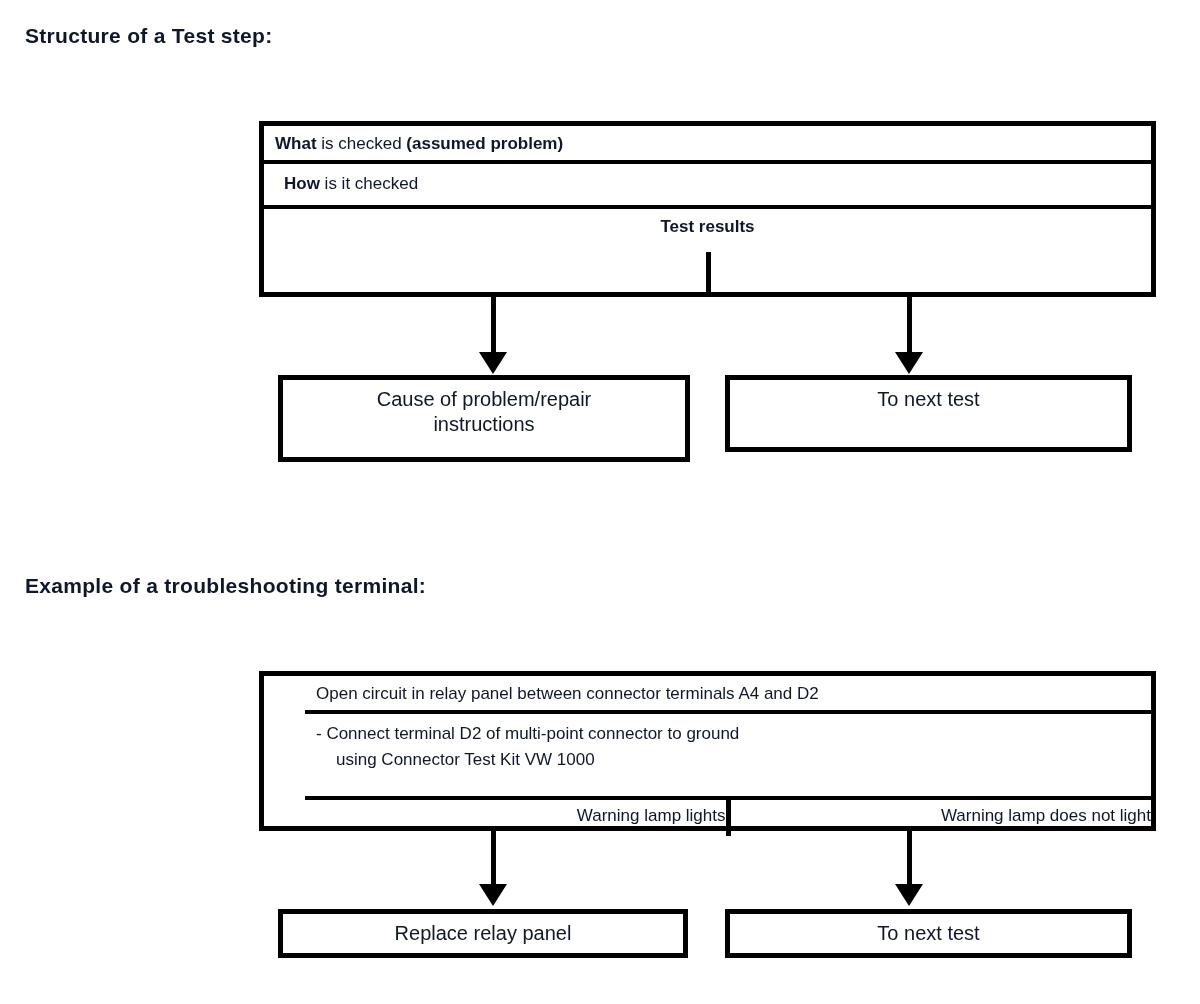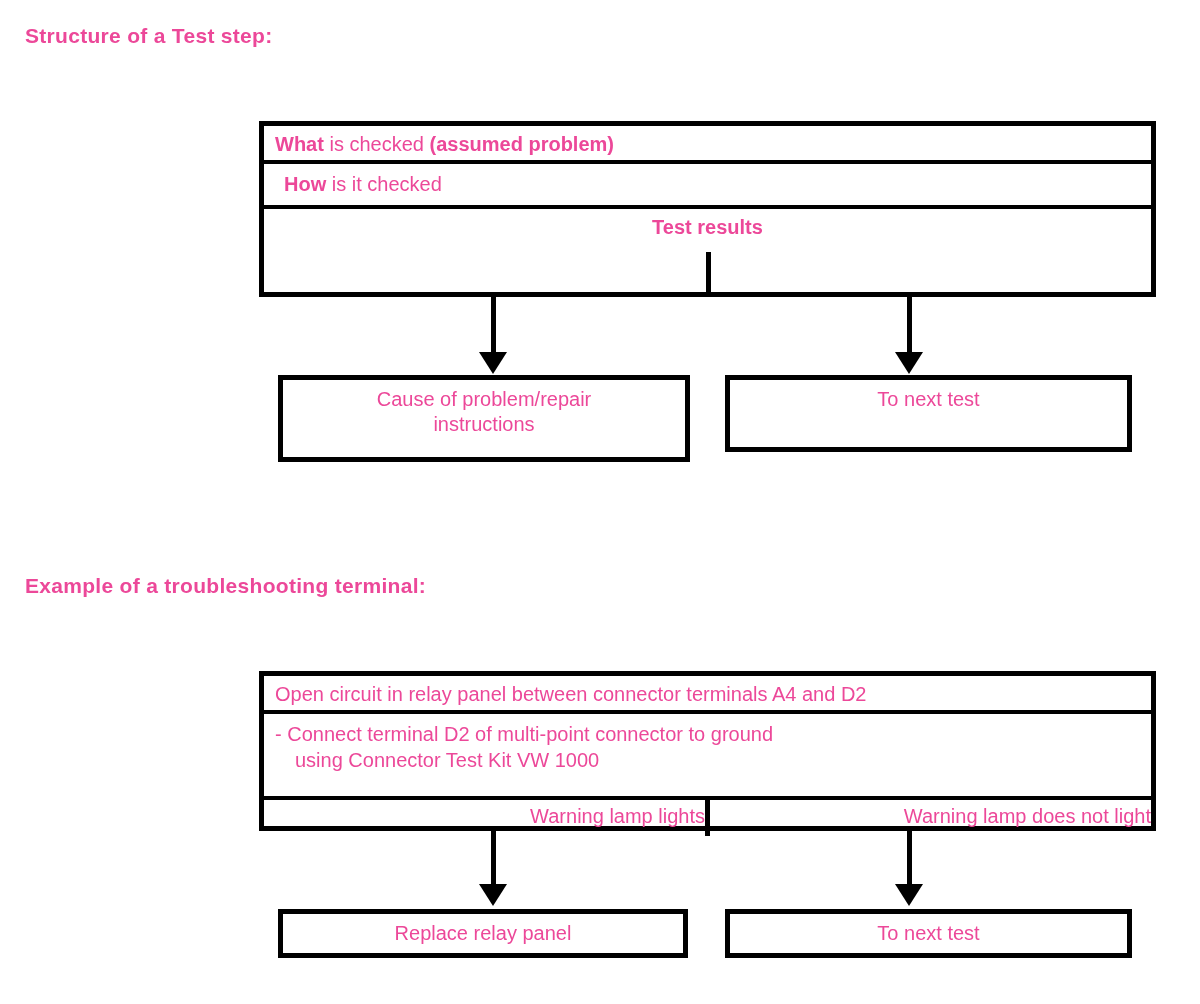--- a/index.html
+++ b/index.html
@@ -2,21 +2,21 @@
 <html><head>
 <meta charset="utf-8">
 <style>
   * { margin:0; padding:0; box-sizing:border-box; }
   html,body { background:#ffffff; }
   .canvas {
     position:relative;
     width:1200px;
     height:1004px;
     background:#ffffff;
-    color:#ec4899;
+    color:#0f172a;
     font-family:"Liberation Sans", sans-serif;
     overflow:hidden;
   }
   .heading {
     position:absolute;
     left:25px;
     font-size:21px;
     font-weight:bold;
     letter-spacing:0.3px;
     white-space:nowrap;
@@ -25,23 +25,23 @@
   #heading-example   { top:574px; }
 
   .main-box {
     position:absolute;
     left:259px;
     width:897px;
     border:5px solid #000;
     background:#fff;
   }
   #structure-main-box { top:121px; height:176px; }
-  #example-main-box   { top:671px; height:160px; }
+  #example-main-box   { top:671px; height:160px;padding-left:41px; }
 
-  .row { font-size:20px; line-height:24px; }
+  .row { font-size:17px; line-height:24px; }
   .row b { font-weight:bold; }
 
   
   #structure-main-box .row-what {
     height:38px; border-bottom:4px solid #000;
     padding:6px 0 0 11px;
   }
   #structure-main-box .row-how {
     height:45px; border-bottom:4px solid #000;
     padding:8px 0 0 20px;

